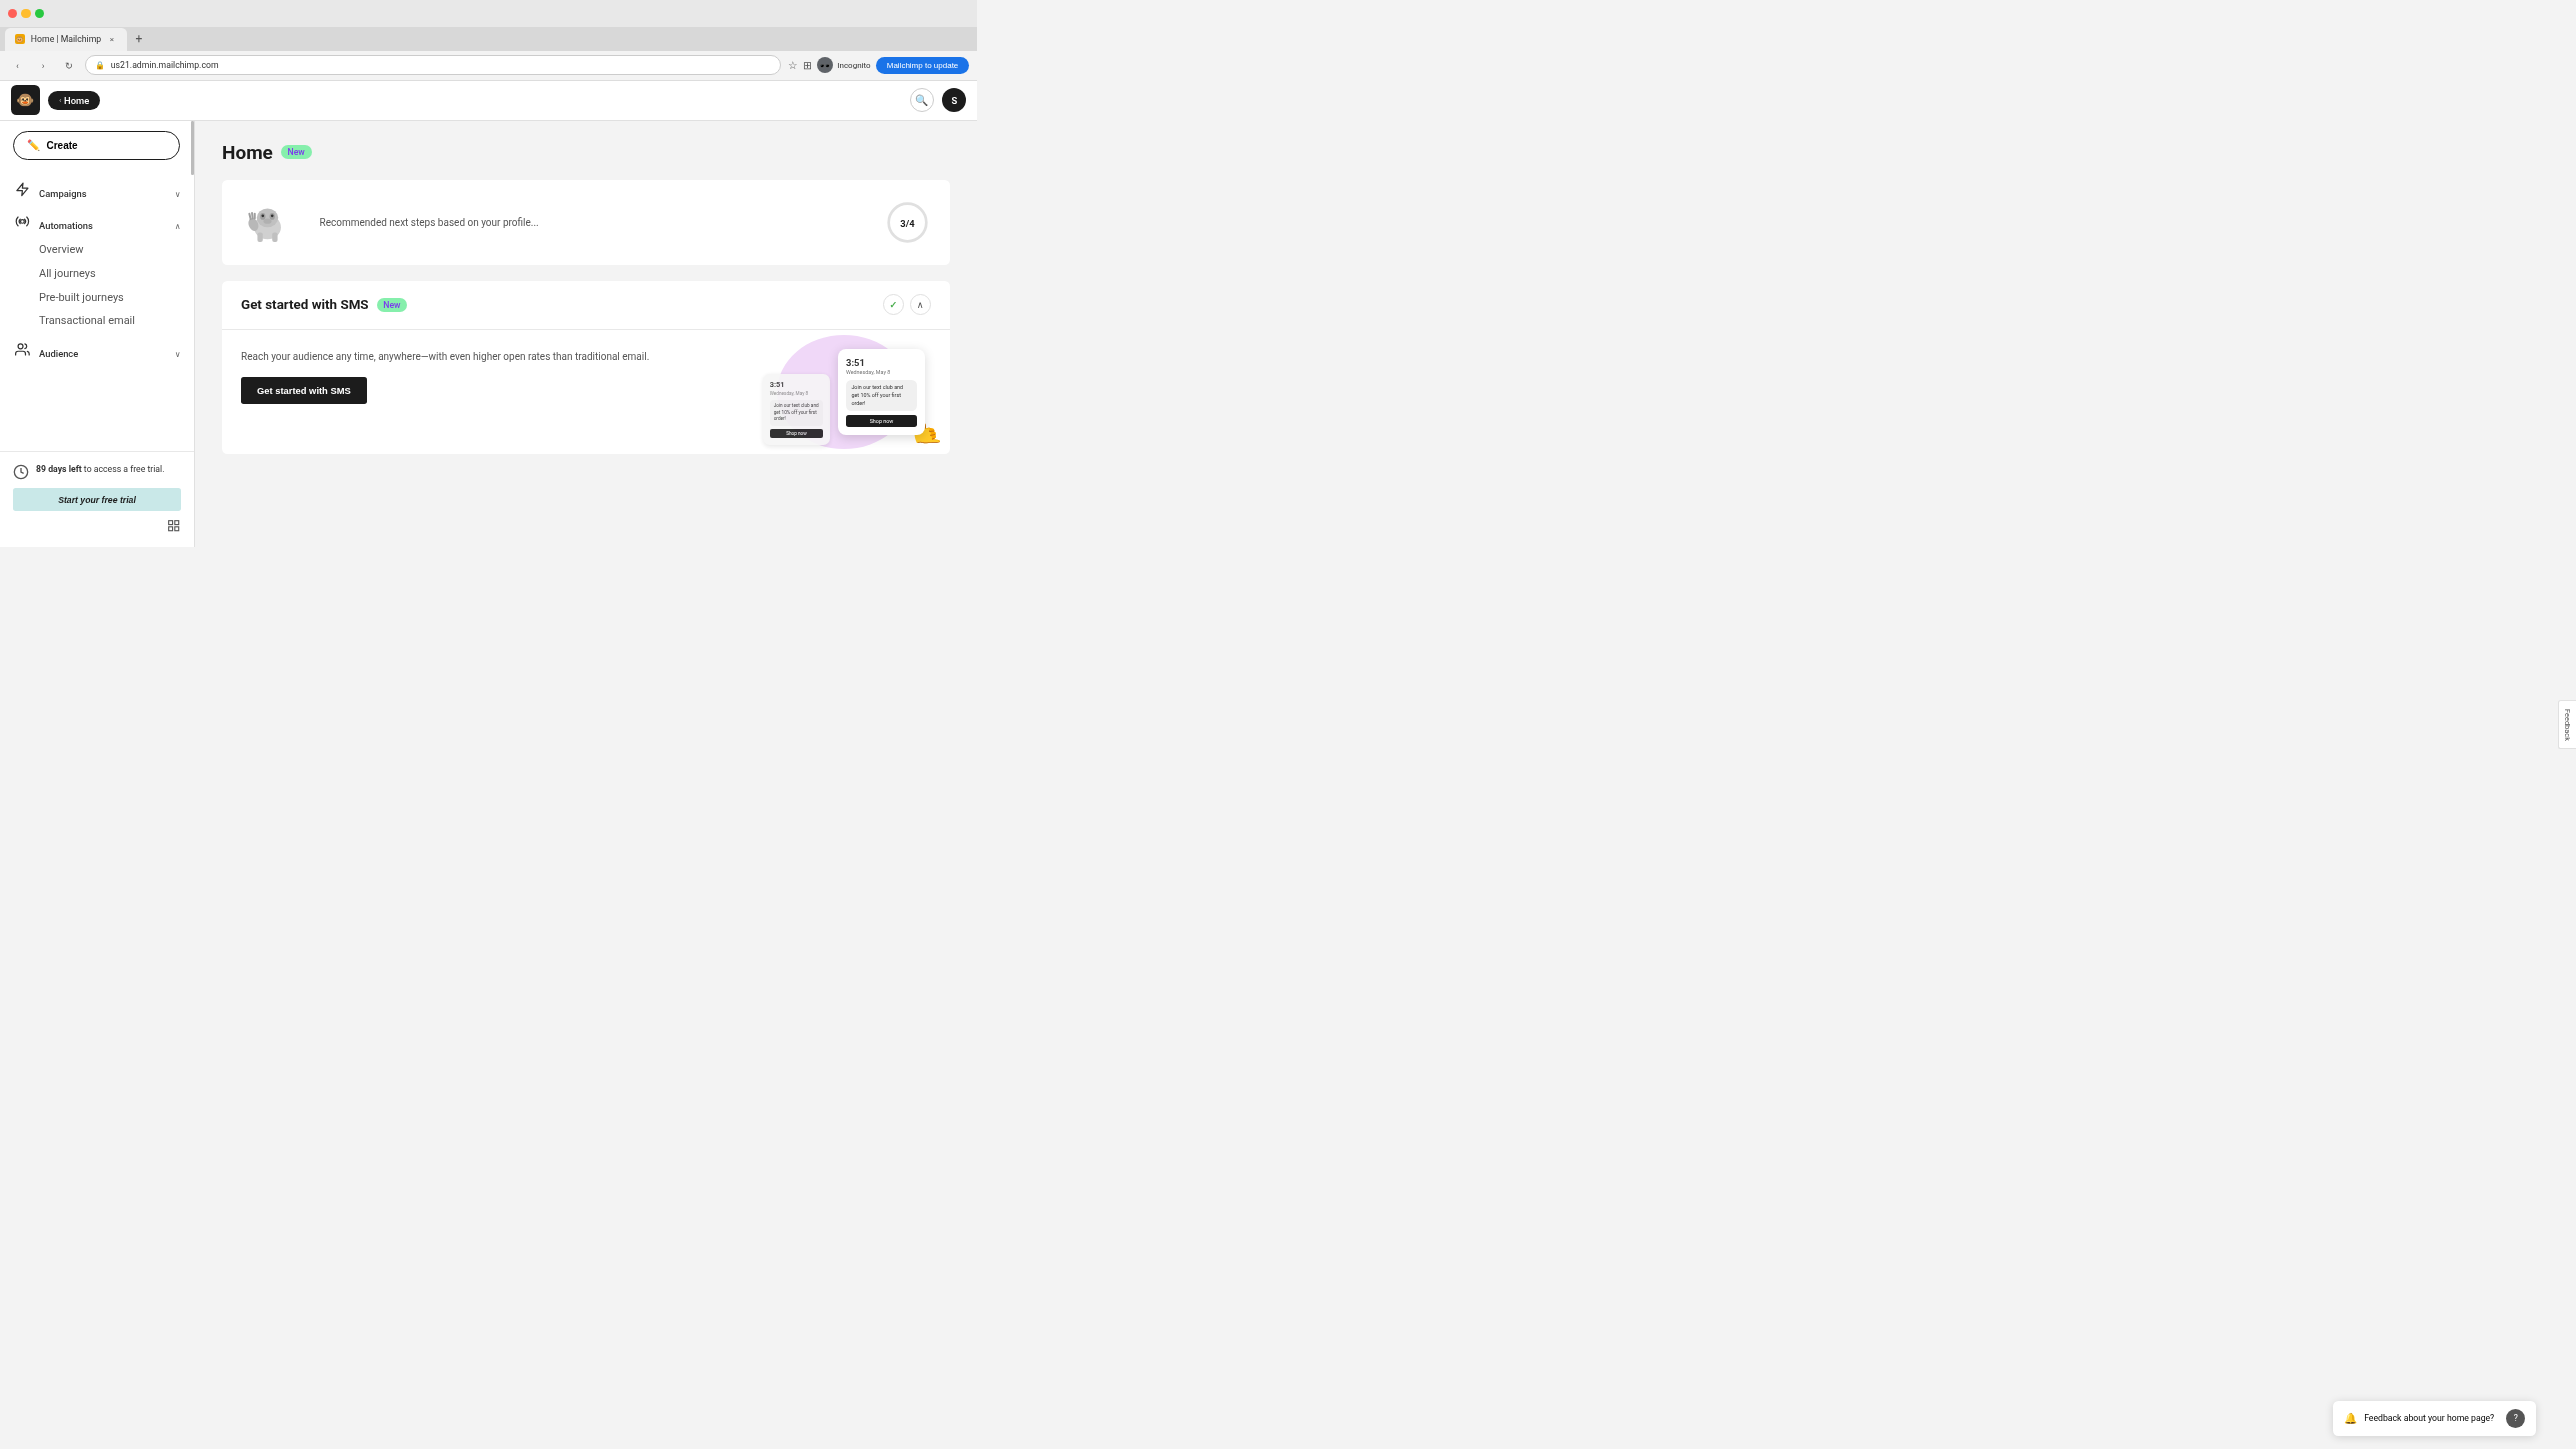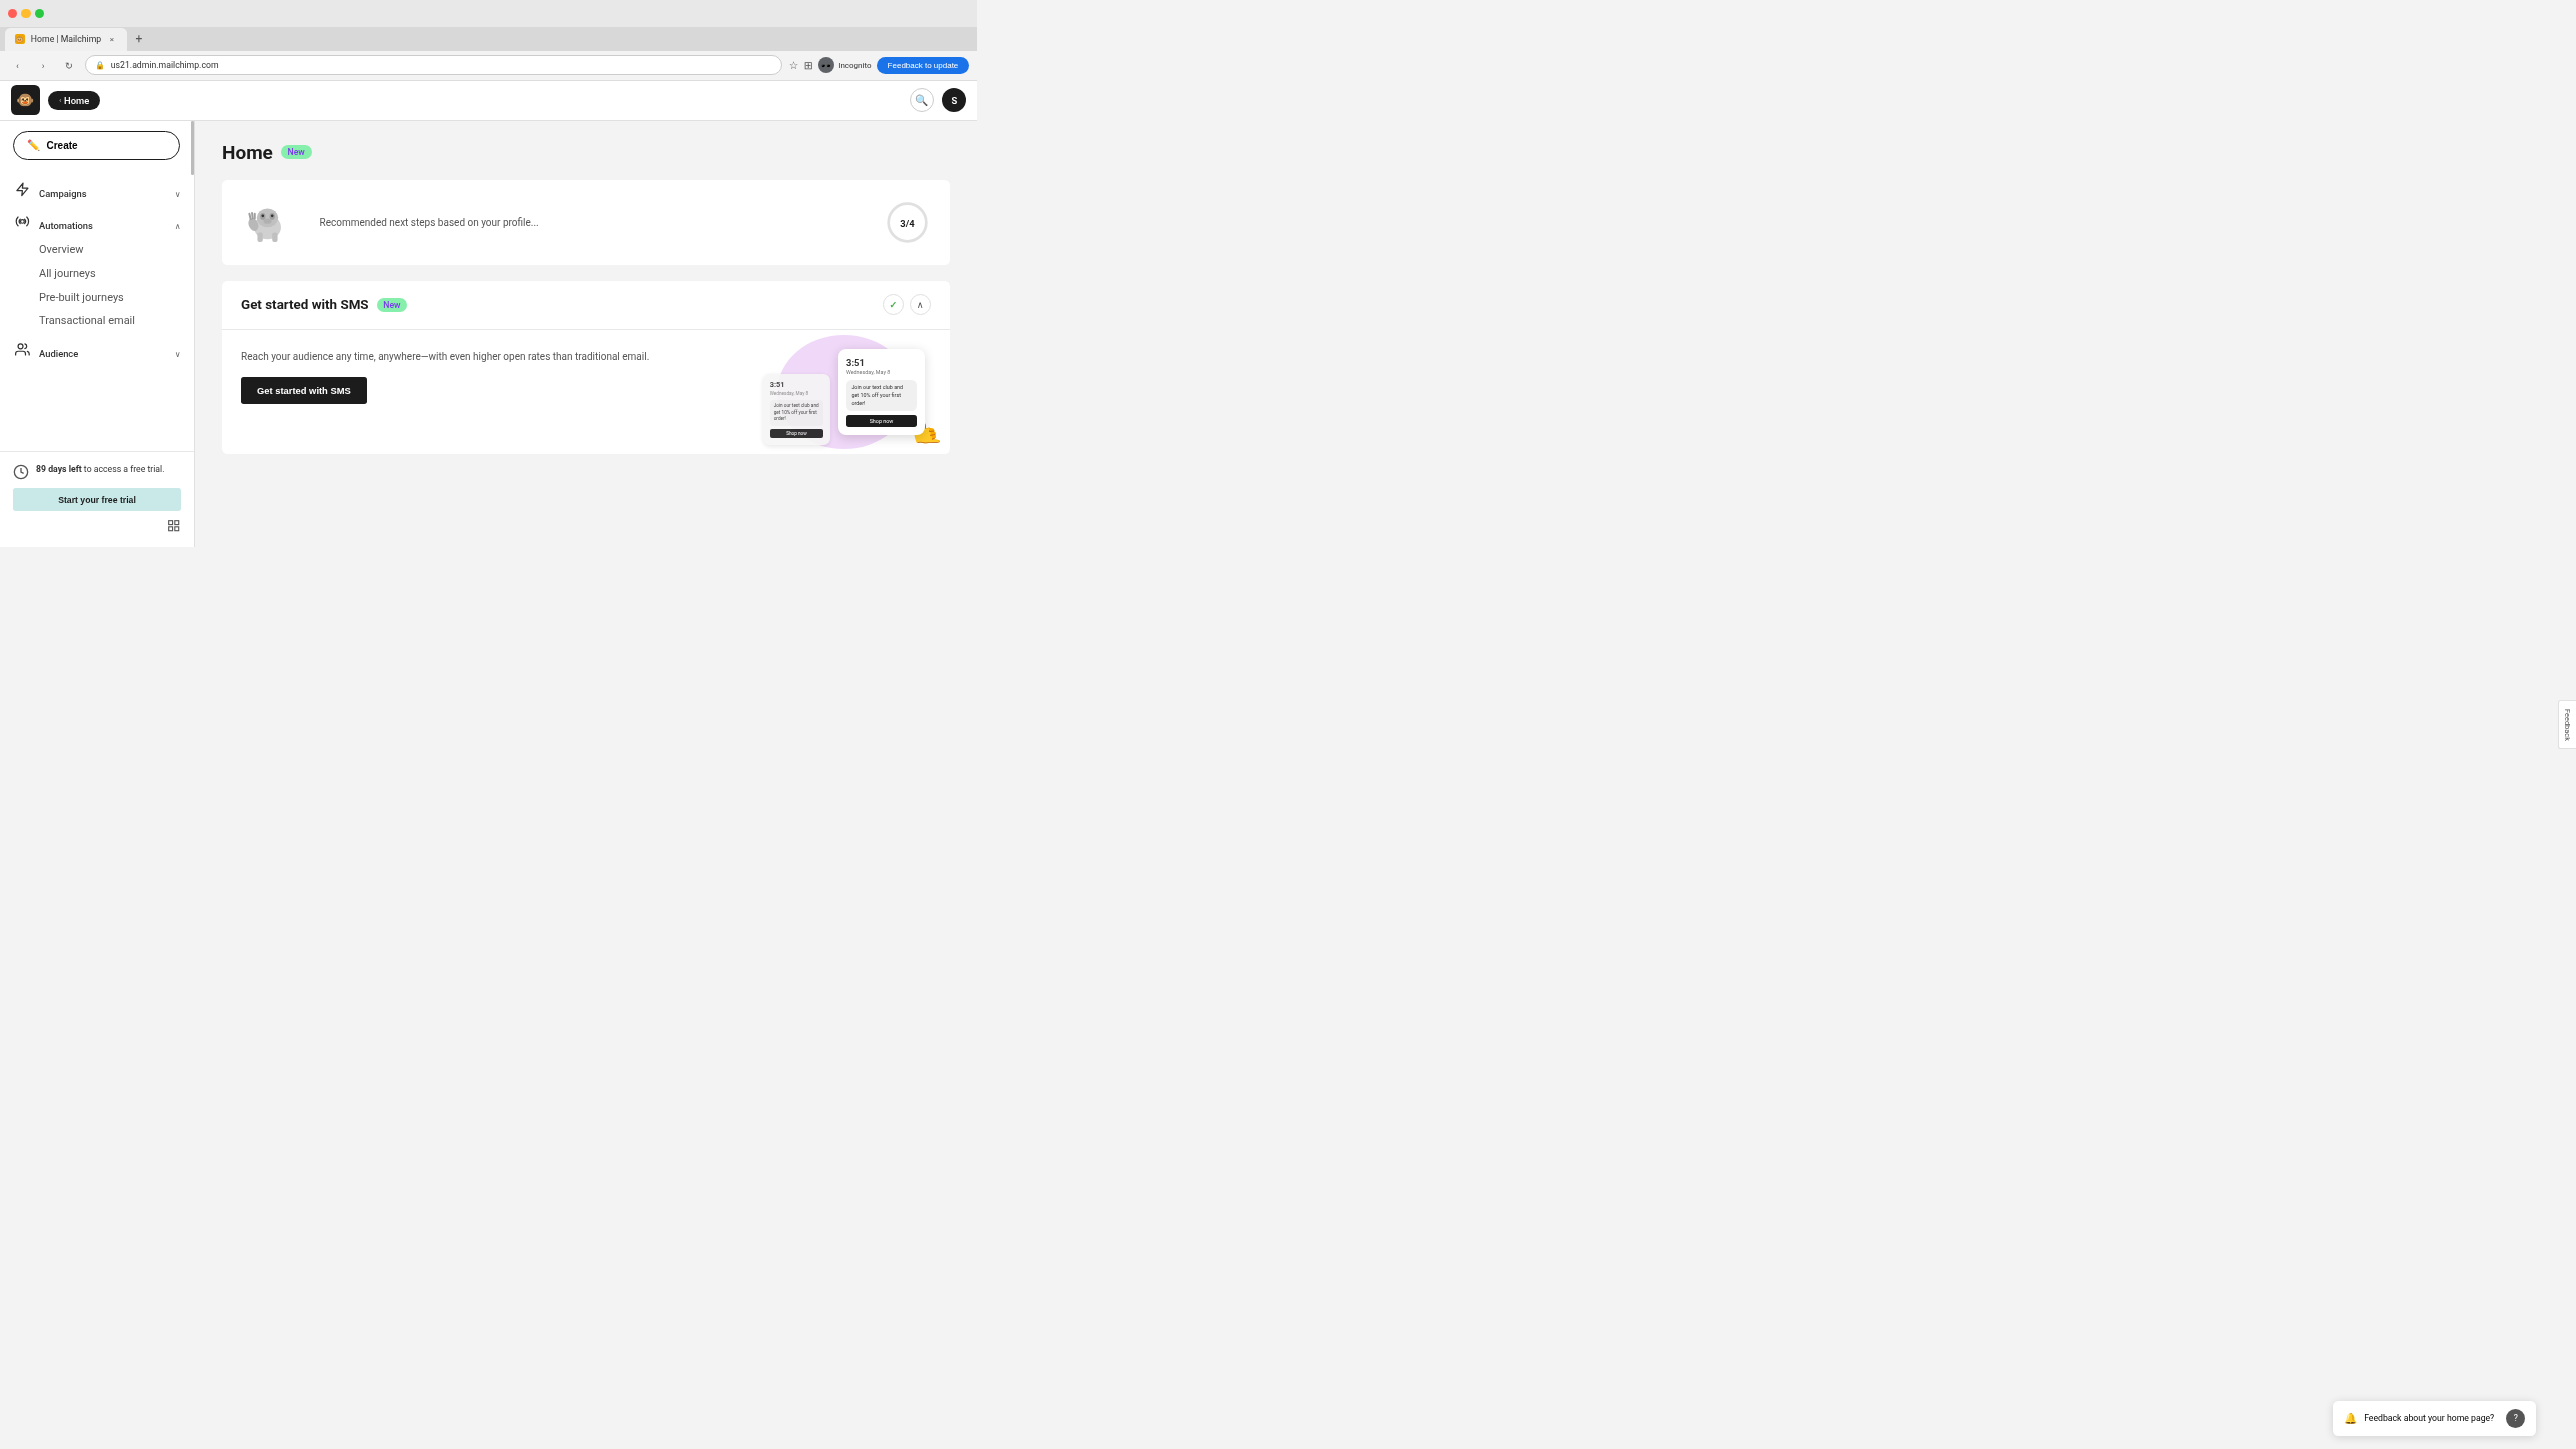--- a/index.html
+++ b/index.html
@@ -51,21 +51,21 @@
     .sidebar-item { display: flex; align-items: flex-end; padding: 6.7px 13.4px; cursor: pointer; font-size: 9.4px; color: #333; }
     .sidebar-item-icon { width: 19px; height: 19px; margin-right: 6.7px; display: flex; align-items: center; justify-content: center; }
     .sidebar-item-label { flex: 1; font-size: 9.4px; font-weight: 500; }
     .sidebar-item-chevron { font-size: 8px; color: #666; }
     .sidebar-sub-item { padding: 5.4px 13.4px 5.4px 39px; font-size: 11px; color: #555; cursor: pointer; }
     .sidebar-footer { padding: 10.7px 13.4px; border-top: 0.7px solid #e8e8e8; }
     .trial-info { display: flex; align-items: flex-start; gap: 6.7px; margin-bottom: 8px; }
     .trial-clock-icon { width: 16px; height: 16px; color: #555; flex-shrink: 0; margin-top: 1.3px; }
     .trial-text { font-size: 8.7px; color: #333; line-height: 1.4; }
     .trial-text strong { font-weight: 700; }
-    .trial-btn { width: 100%; background: #c9e8e8; border: none; border-radius: 2.7px; padding: 6.7px; font-size: 8.7px; font-weight: 600; color: #1c1c1c; cursor: pointer; }
+    .trial-btn { width: 100%; background: #c9e8e8; border: none; border-radius: 2.7px; padding: 6.7px; font-size: 8.7px; font-weight: 600; color: #1c1c1c; cursor: pointer; font-style: italic; }
     .scroll-indicator { position: absolute; right: 0; top: 0; width: 2.7px; height: 100%; }
     .scroll-thumb { width: 2.7px; background: #bbb; border-radius: 1.3px; height: 54px; position: absolute; top: 0; }
 
     
     .main-content { flex: 1; overflow-y: auto; background: #f3f3f3; }
     .main-inner { padding: 20px 27px; }
     .page-title-row { display: flex; align-items: center; gap: 8px; margin-bottom: 16px; }
     .page-title { font-size: 19px; font-weight: 700; color: #1c1c1c; }
     .new-badge { background: #86efac; color: #7c3aed; border-radius: 8px; padding: 2px 6.7px; font-size: 8.7px; font-weight: 500; }
     .progress-card { background: white; border-radius: 5.4px; padding: 19px 21.5px; margin-bottom: 16px; display: flex; align-items: center; gap: 29px; }
@@ -135,21 +135,21 @@
     </div>
     <div class="toolbar-actions">
       <span class="bookmark-btn">☆</span>
       <span class="extensions-btn">⊞</span>
       <div class="incognito-badge">
         <div class="incognito-icon">
           <span style="font-size:9.4px;">🕶️</span>
         </div>
         <span>Incognito</span>
       </div>
-      <button class="relaunch-btn">Feedback to update</button>
+      <button class="relaunch-btn">Mailchimp to update</button>
     </div>
   </div>
 </div>
 
 <div class="app-layout">
 
   <div class="app-header">
     <div class="mailchimp-logo">
       <span class="logo-icon">🐵</span>
     </div>

